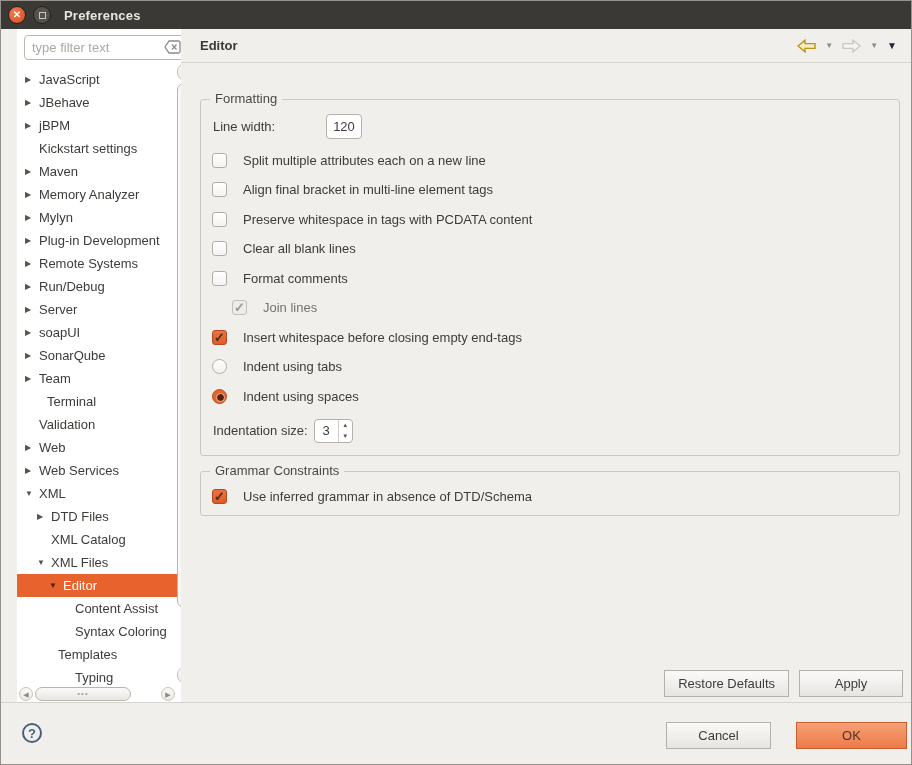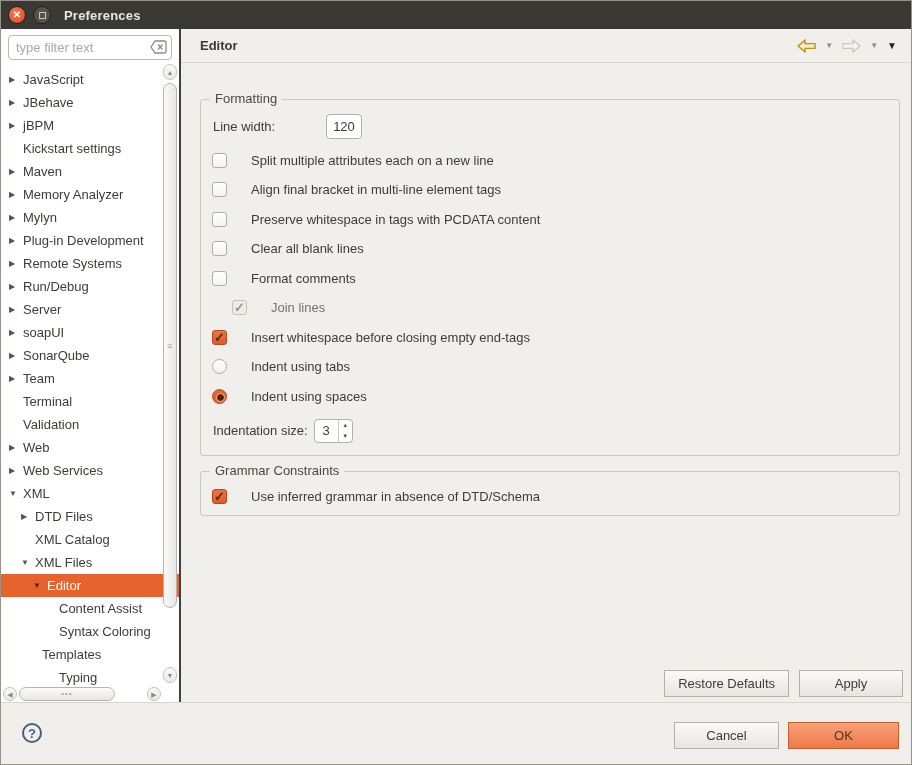--- a/index.html
+++ b/index.html
@@ -13,22 +13,22 @@
   .titlebar { height:28px; background:#3A3935; display:flex; align-items:center; }
   .tb-btn { width:18px; height:18px; border-radius:50%; margin-left:7px;
             display:flex; align-items:center; justify-content:center; cursor:pointer; }
   .tb-close { background:radial-gradient(circle at 35% 30%, #F07A4E, #DE4A1D);
               border:1px solid #26211c; color:#fff; font-size:10px; font-weight:bold; line-height:1; }
   .tb-max { background:#55524C; border:1px solid #26211c; }
   .tb-max i { display:block; width:7px; height:7px; border:1.5px solid #C9C6BF; }
   .tb-title { color:#E8E5E0; font-weight:bold; margin-left:13px; letter-spacing:.2px; }
 
   
-  .sidebar { position:absolute; left:0; top:28px; width:180px; bottom:62px;
-             background:#fff; border-right:2px solid #404040; }
+  .sidebar { position:absolute; left:16px; top:28px; width:180px; bottom:62px;
+             background:#fff; border-right:4px solid #404040; }
   .filter-wrap { position:relative; margin:6px 7px 4px 7px; }
   .filter-input { width:100%; height:25px; border:1px solid #BCB8B1; border-radius:4px;
                   padding:0 24px 0 7px; font-family:inherit; font-size:13px; color:#3E3C38;
                   background:#fff; outline:none; }
   .filter-input::placeholder { color:#ACA8A1; }
   .filter-clear { position:absolute; right:5px; top:5px; width:17px; height:14px; cursor:pointer; }
 
   .tree { position:absolute; left:0; right:0; top:35px; bottom:17px; overflow:hidden; padding-top:4px; }
   .tree-row { height:23px; display:flex; align-items:center; white-space:nowrap;
               overflow:hidden; cursor:pointer; padding-right:18px; }
@@ -79,21 +79,21 @@
                   color:#4B4944; font-size:13px; }
 
   .lw-row { display:flex; align-items:center; margin:2px 0 4px 1px; }
   .lw-label { width:113px; }
   .text-field { width:36px; height:25px; border:1px solid #B5B1AA; border-radius:4px;
                 background:#fff; text-align:center; font-family:inherit; font-size:13px;
                 color:#3E3C38; outline:none; }
 
   .opt-row { display:flex; align-items:center; margin-top:12.5px; height:17px; }
   .opt-row.indented { margin-left:20px; }
-  .opt-row label { margin-left:24px; cursor:pointer; }
+  .opt-row label { margin-left:16px; cursor:pointer; }
   .opt-row.disabled label { color:#737373; cursor:default; }
 
   .cb { width:15px; height:15px; flex:0 0 15px; border:1px solid #B2AEA7; border-radius:3px;
         background:linear-gradient(#FFFFFF,#F4F3F1); cursor:pointer; position:relative; }
   .cb.checked { background:linear-gradient(#EE7242,#E05A26); border-color:#B54A20; }
   .cb.checked::after { content:"✓"; position:absolute; left:1px; top:-1px; font-size:13px;
                        font-weight:bold; color:#46311E; }
   .cb.checked.disabled { background:#EDECE9; border-color:#C4C1BA; cursor:default; }
   .cb.checked.disabled::after { color:#9B978F; }
 
@@ -117,21 +117,21 @@
          background:linear-gradient(#FBFAF9,#E7E5E1); font-family:inherit; font-size:13px;
          color:#3E3C38; cursor:pointer; }
   .btn-apply { min-width:104px; }
 
   
   .bottombar { position:absolute; left:0; right:0; bottom:0; height:62px;
                border-top:1px solid #D7D4CF; background:#F0EFEC; }
   .help-btn { position:absolute; left:21px; top:20px; width:20px; height:20px; border-radius:50%;
               border:2px solid #47617C; color:#47617C; font-weight:bold; font-size:13px;
               text-align:center; line-height:17px; cursor:pointer; background:transparent; }
-  .footer-btns { position:absolute; right:12px; top:19px; display:flex; gap:9px; }
+  .footer-btns { position:absolute; right:4px; top:19px; display:flex; gap:25px; }
   .btn-cancel { min-width:105px; }
   .btn-ok { min-width:111px; background:linear-gradient(#F7A077,#EE7A49);
             border-color:#C4602F; color:#503426; }
 </style>
 </head>
 <body>
 
 <div class="window">
 
   <div class="titlebar">
@@ -200,21 +200,21 @@
           <span class="tw-label">soapUI</span>
         </div>
         <div class="tree-row" style="padding-left: 6px;">
           <span class="tw-arrow">▶</span>
           <span class="tw-label">SonarQube</span>
         </div>
         <div class="tree-row" style="padding-left: 6px;">
           <span class="tw-arrow">▶</span>
           <span class="tw-label">Team</span>
         </div>
-        <div class="tree-row" style="padding-left: 6px;">
+        <div class="tree-row" style="padding-left: 14px;">
           <span class="tw-arrow"></span>
           <span class="tw-label">Terminal</span>
         </div>
         <div class="tree-row" style="padding-left: 6px;">
           <span class="tw-arrow"></span>
           <span class="tw-label">Validation</span>
         </div>
         <div class="tree-row" style="padding-left: 6px;">
           <span class="tw-arrow">▶</span>
           <span class="tw-label">Web</span>

